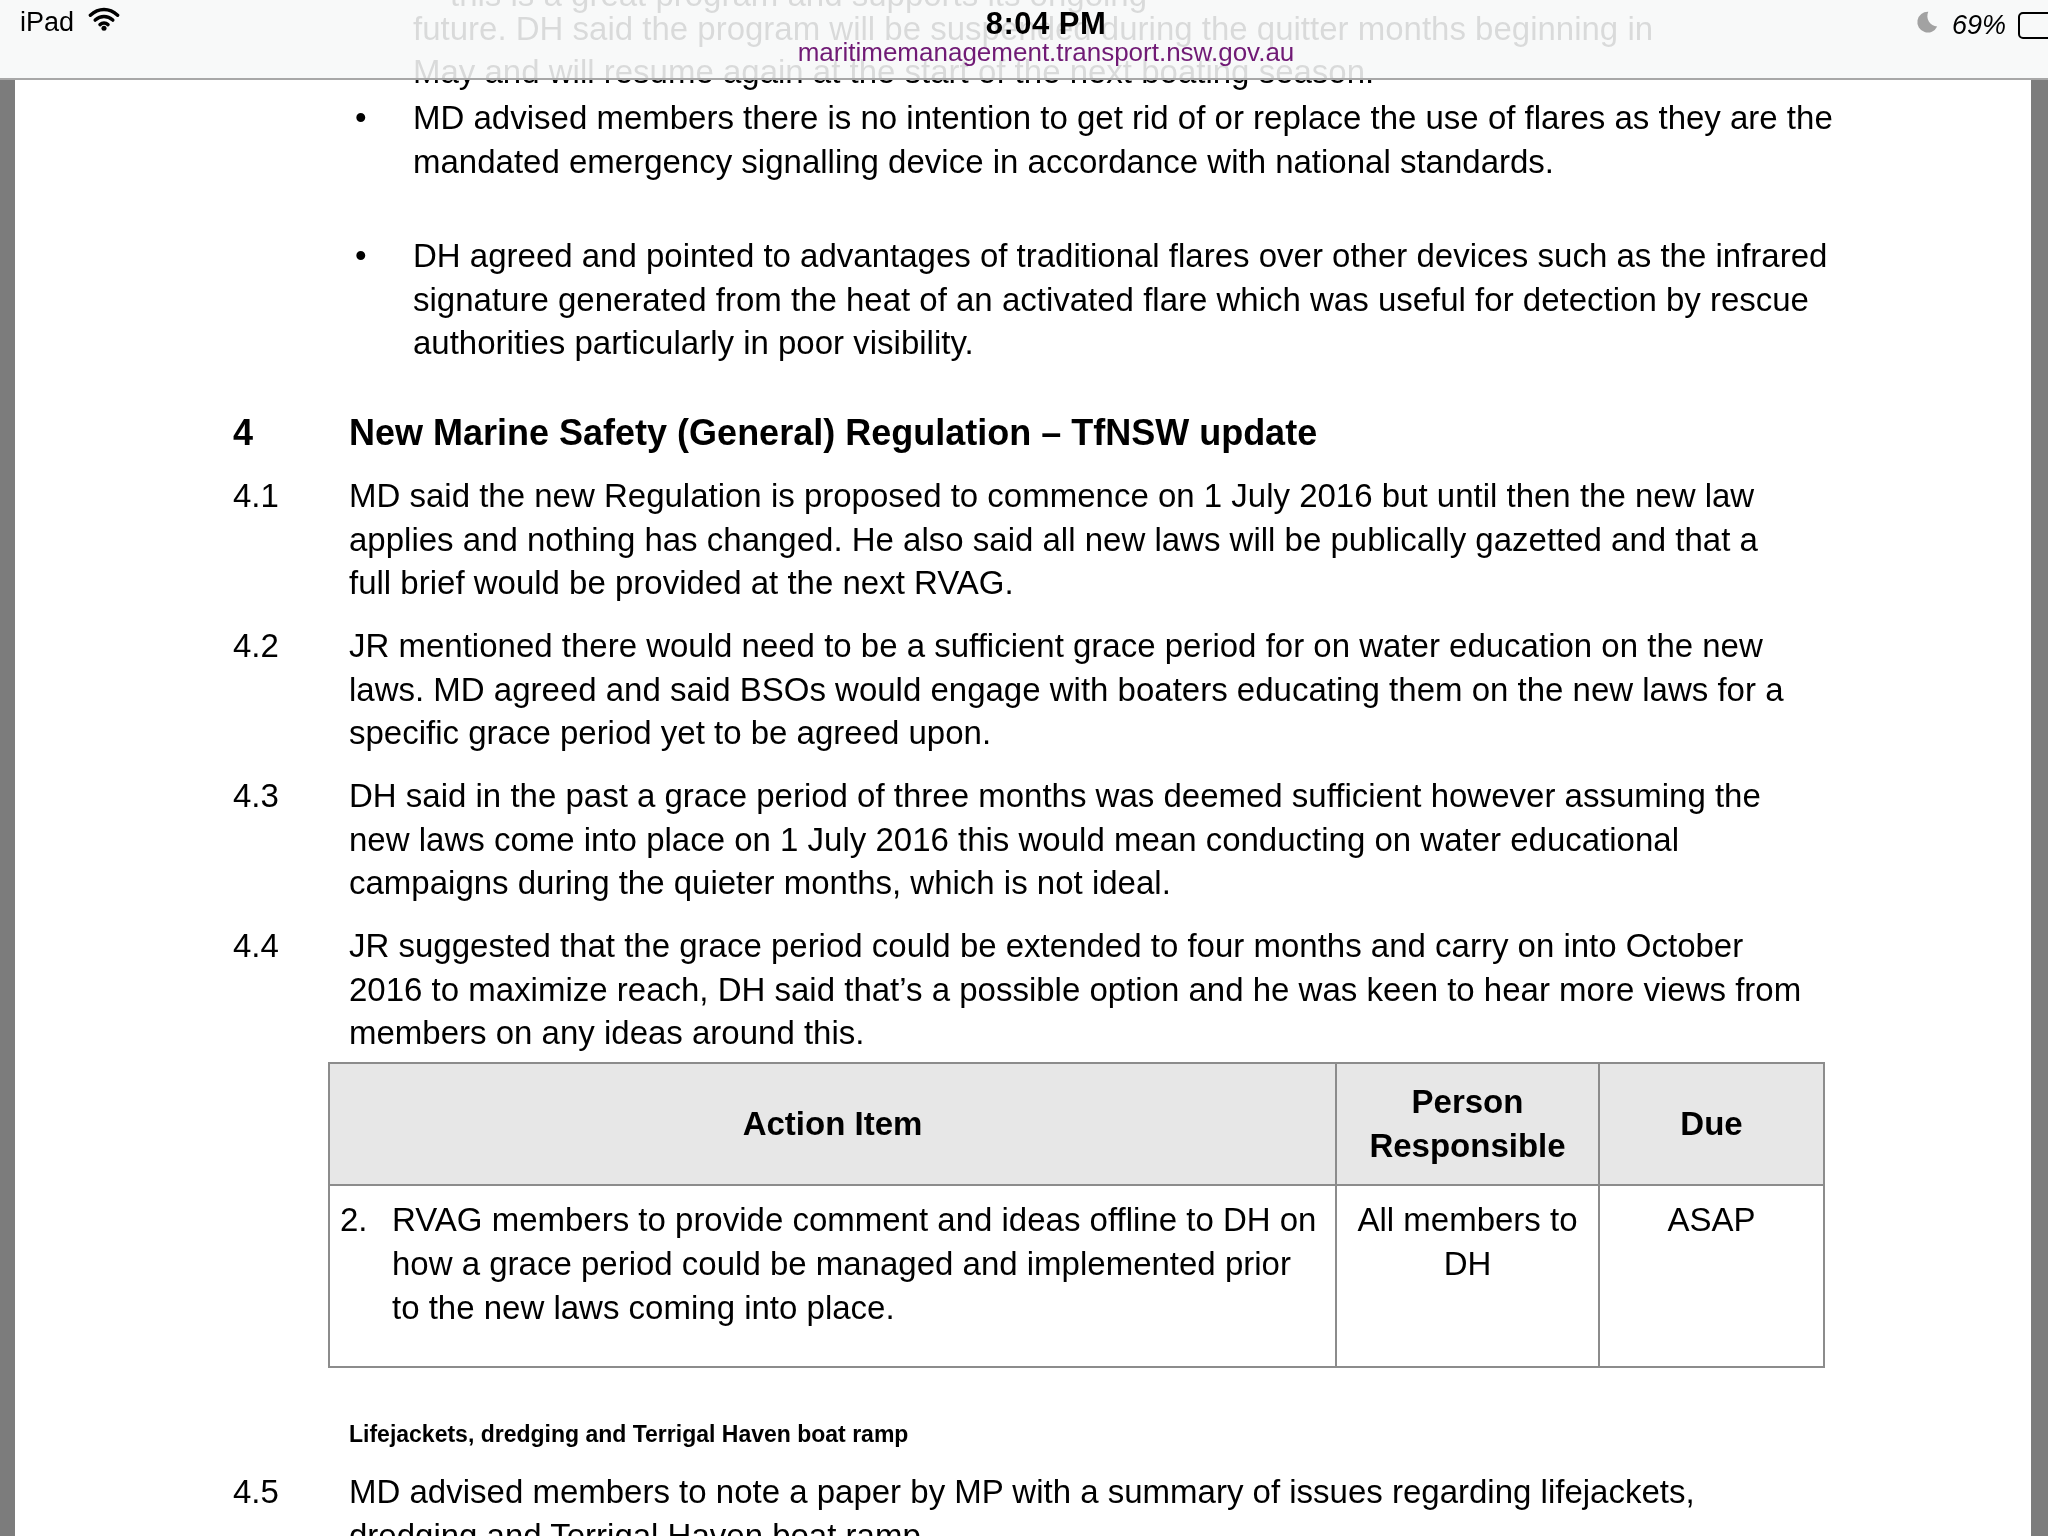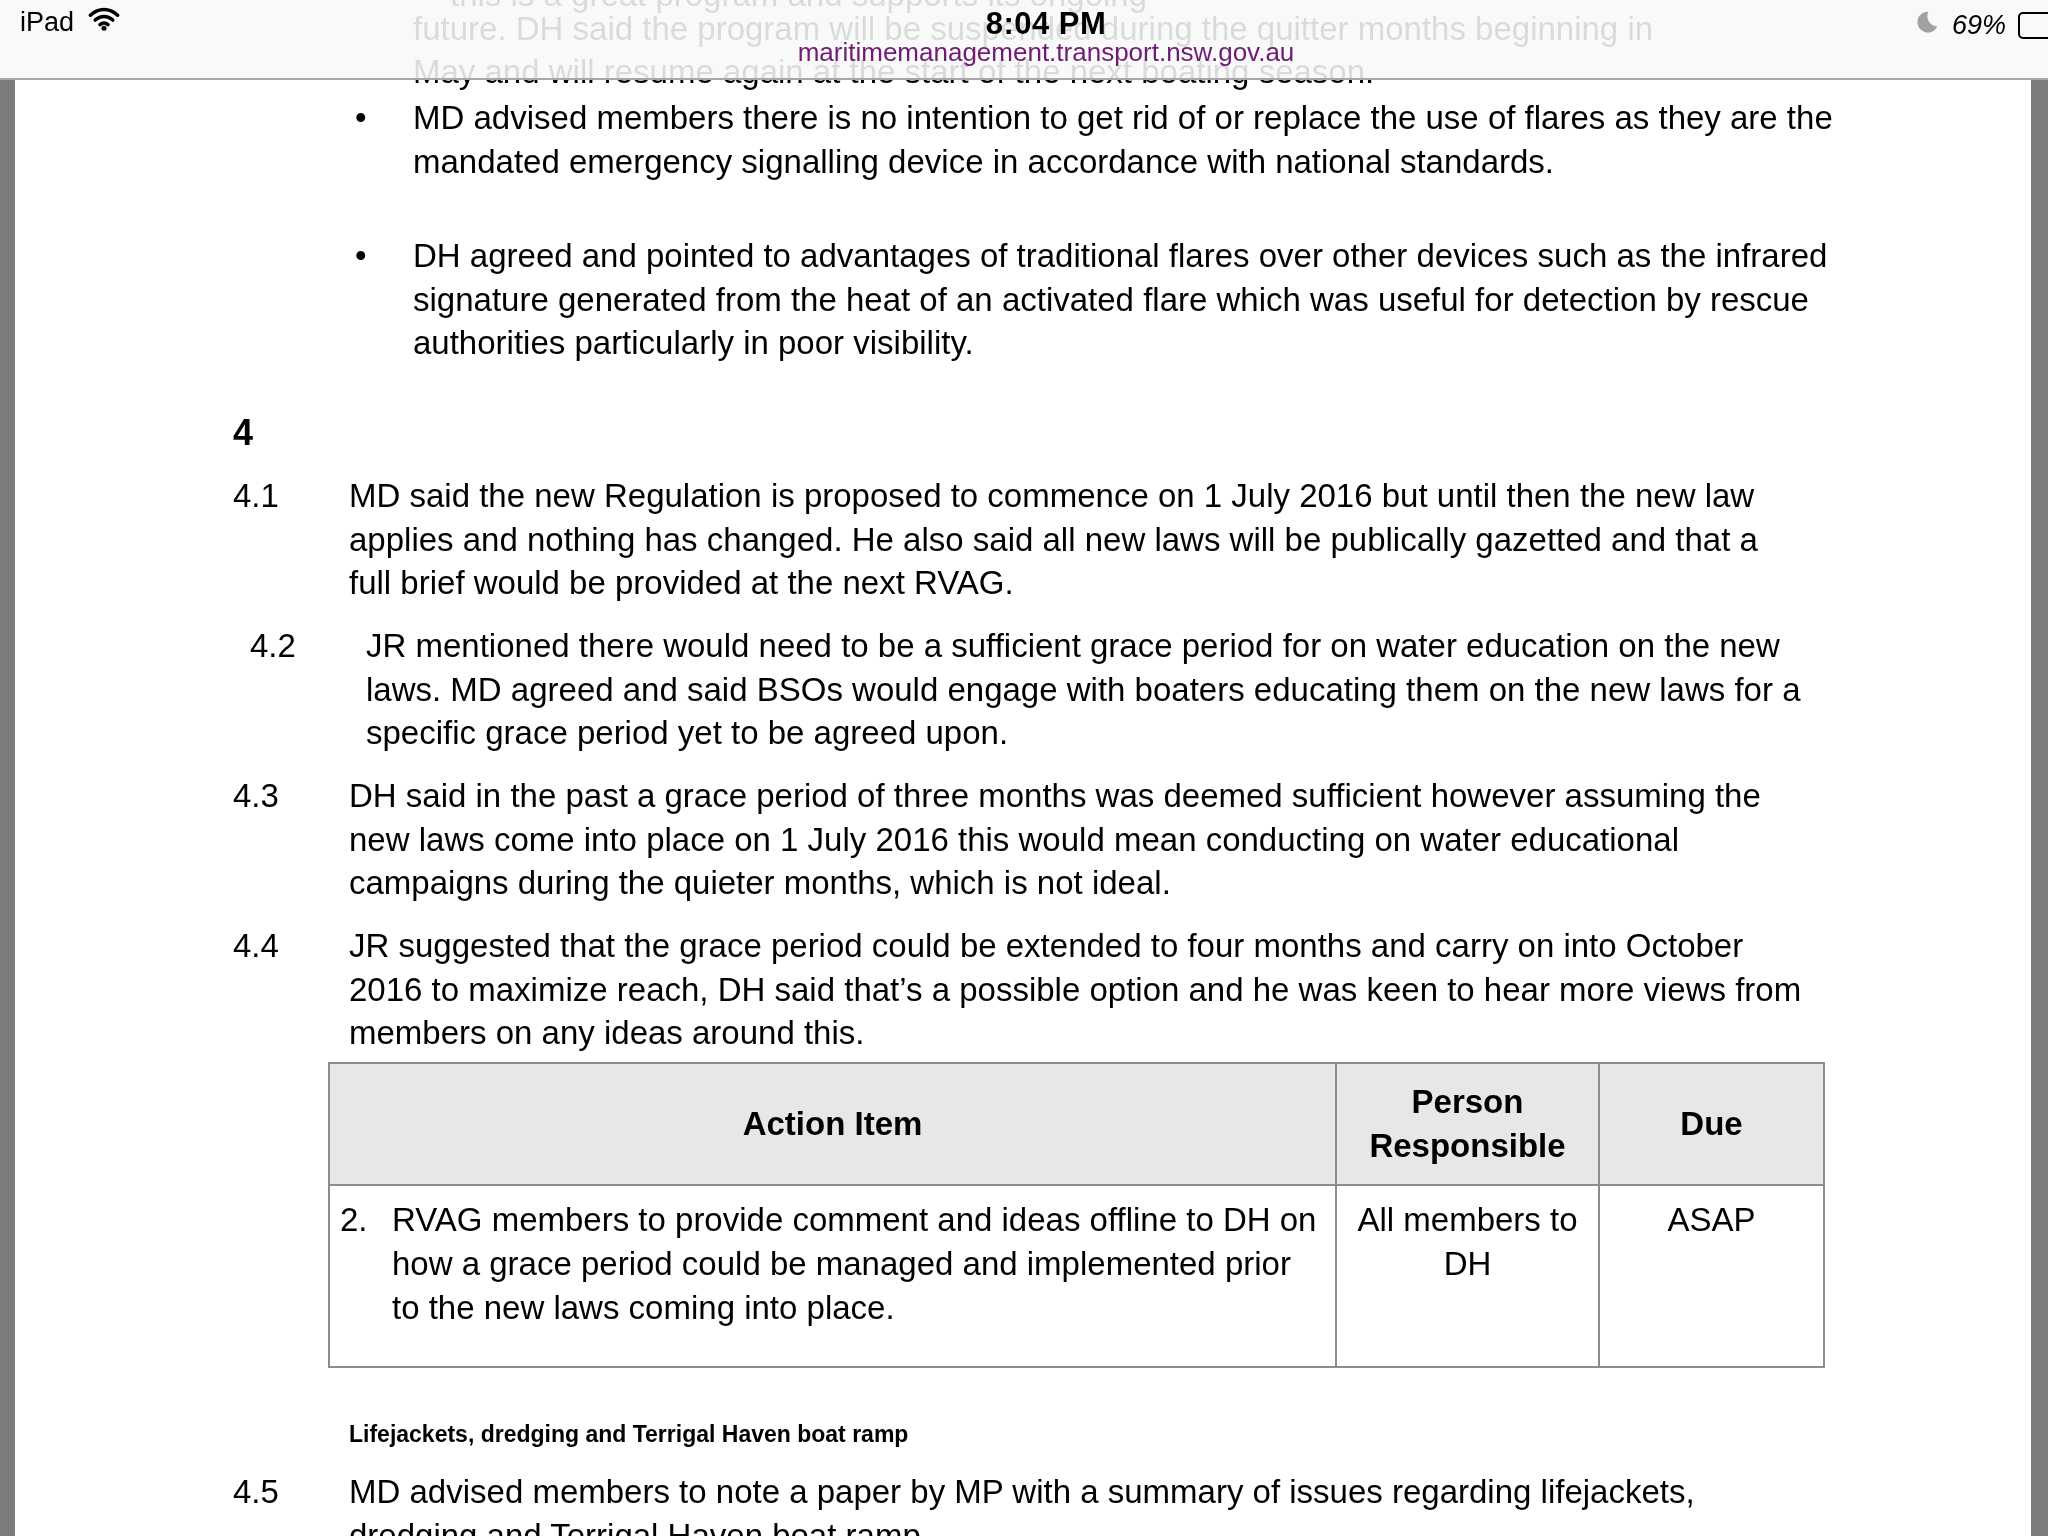--- a/index.html
+++ b/index.html
@@ -71,27 +71,28 @@
     <span class="glyph">•</span>
     <span class="btext">MD advised members there is no intention to get rid of or replace the use of flares as they are the mandated emergency signalling device in accordance with national standards.</span>
   </div>
   <div class="blk bullet" style="left:355px;top:234px;">
     <span class="glyph">•</span>
     <span class="btext">DH agreed and pointed to advantages of traditional flares over other devices such as the infrared signature generated from the heat of an activated flare which was useful for detection by rescue authorities particularly in poor visibility.</span>
   </div>
 
   <div class="blk h4" style="left:233px;top:410px;">
     <span class="num">4</span>
+    <span>New Marine Safety (General) Regulation – TfNSW update</span>
   </div>
 
   <div class="blk para" style="left:233px;top:474px;">
     <span class="num">4.1</span>
     <span class="ptext">MD said the new Regulation is proposed to commence on 1 July 2016 but until then the new law applies and nothing has changed. He also said all new laws will be publically gazetted and that a full brief would be provided at the next RVAG.</span>
   </div>
-  <div class="blk para" style="left:250px;top:624px;">
+  <div class="blk para" style="left:233px;top:624px;">
     <span class="num">4.2</span>
     <span class="ptext">JR mentioned there would need to be a sufficient grace period for on water education on the new laws. MD agreed and said BSOs would engage with boaters educating them on the new laws for a specific grace period yet to be agreed upon.</span>
   </div>
   <div class="blk para" style="left:233px;top:774px;">
     <span class="num">4.3</span>
     <span class="ptext">DH said in the past a grace period of three months was deemed sufficient however assuming the new laws come into place on 1 July 2016 this would mean conducting on water educational campaigns during the quieter months, which is not ideal.</span>
   </div>
   <div class="blk para" style="left:233px;top:924px;">
     <span class="num">4.4</span>
     <span class="ptext">JR suggested that the grace period could be extended to four months and carry on into October 2016 to maximize reach, DH said that’s a possible option and he was keen to hear more views from members on any ideas around this.</span>

